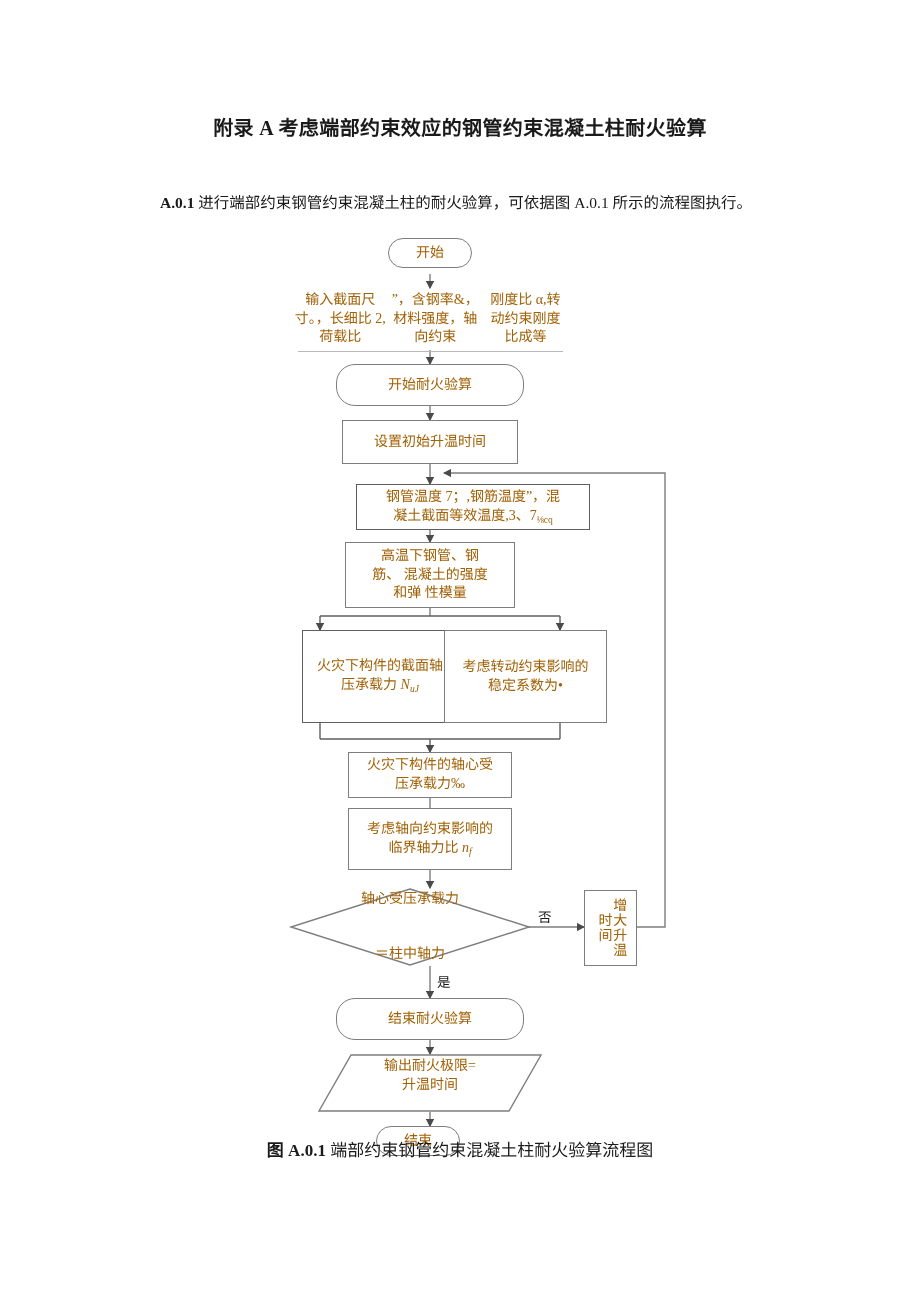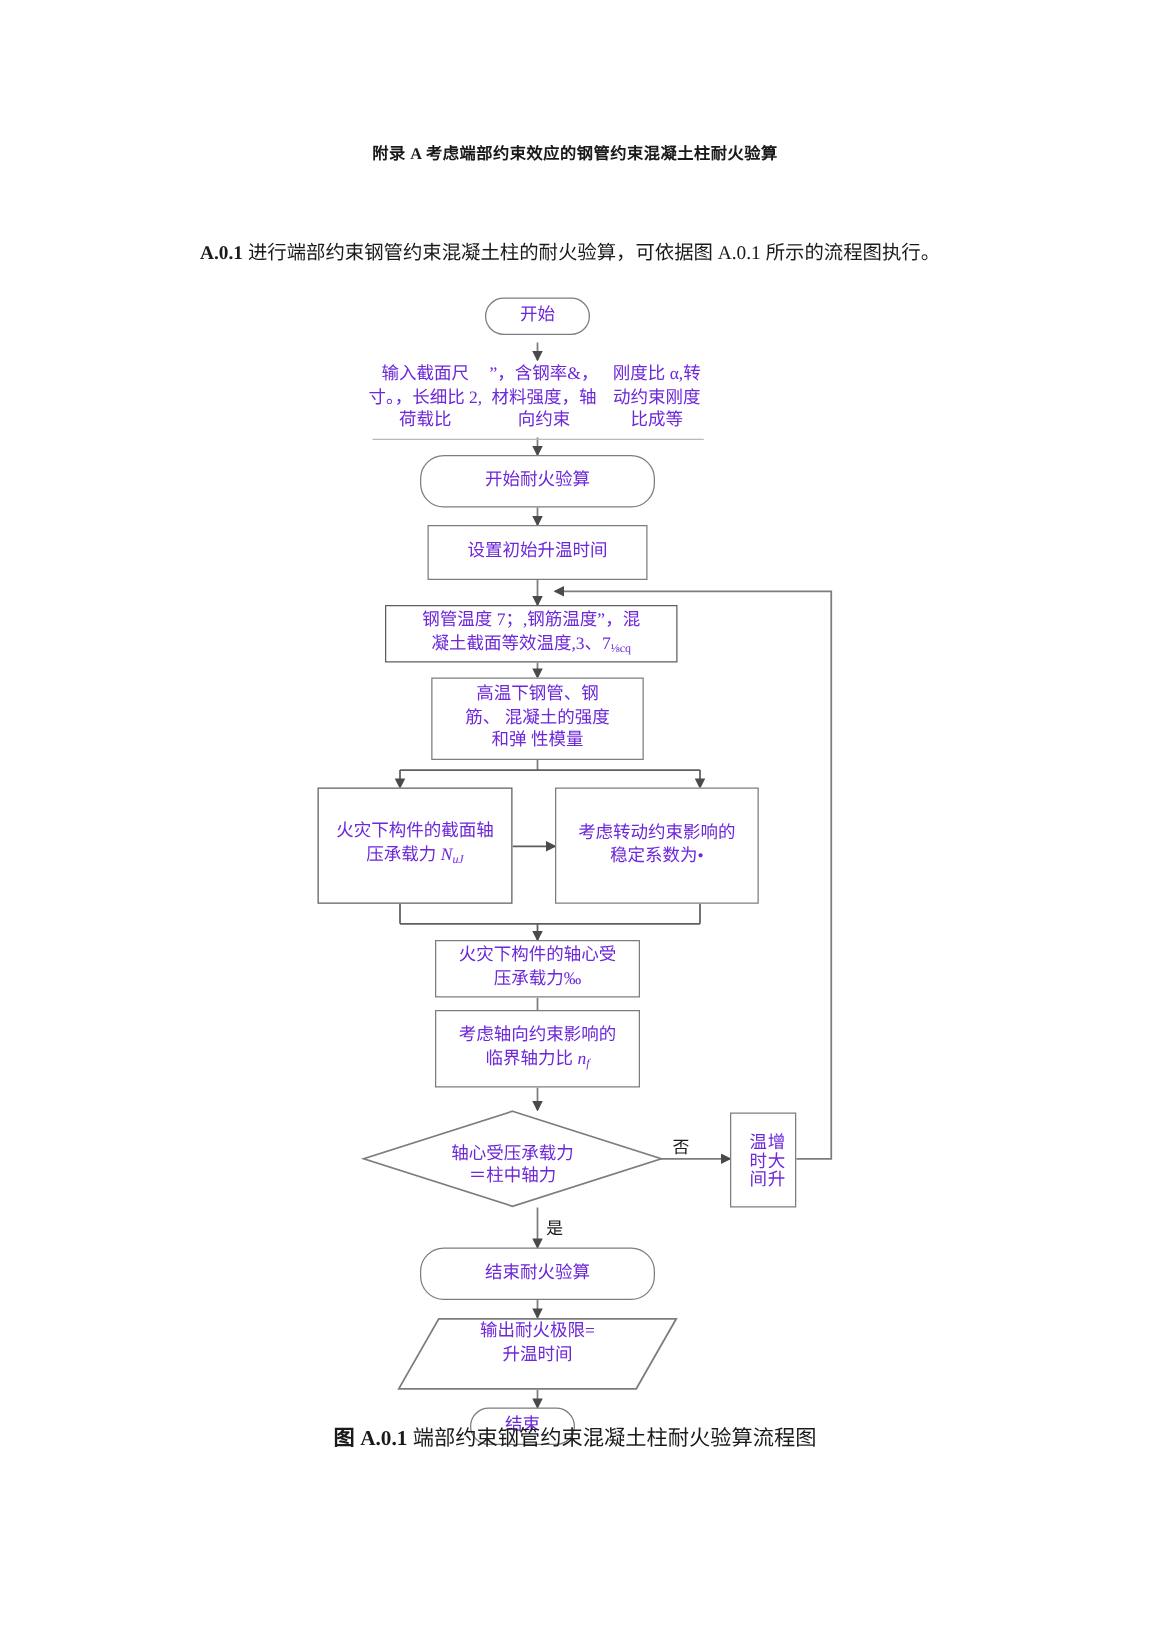--- a/index.html
+++ b/index.html
@@ -20,21 +20,21 @@
   
   .page {
     position: absolute;
     inset: 0;
   }
   .doc-title {
     position: absolute;
     left: 0; right: 0;
     top: 112px;
     text-align: center;
-    font-size: 13px;
+    font-size: 20px;
     font-weight: bold;
     letter-spacing: 0.4px;
     white-space: nowrap;
   }
   .para {
     position: absolute;
     left: 160px;
     top: 170px;
     width: 600px;
     font-size: 15.5px;
@@ -72,28 +72,28 @@
   .node {
     position: absolute;
     box-sizing: border-box;
     display: flex;
     align-items: center;
     justify-content: center;
     text-align: center;
     font-family: "Liberation Serif", "DejaVu Serif", serif;
     font-size: 14px;
     line-height: 1.34;
-    color: #6d28d9;
-    padding: 14px 6px;
+    color: #a16207;
+    padding: 2px 6px;
   }
   .box {
     border: 1.4px solid #7d7d7d;
     background: #ffffff;
   }
-  .box-dark { border-color: #5e5e5e; }
+  .box-dark { border-color: #5e5e5e; margin-left: 48px; }
   .pill {
     border: 1.4px solid #7d7d7d;
     border-radius: 19px;
     background: #ffffff;
   }
   .plain { background: transparent; }
   .italic { font-style: italic; }
   sub {
     font-size: 0.68em;
     vertical-align: -0.28em;
@@ -231,21 +231,21 @@
 
     <div class="node box" style="left:348px; top:572px; width:164px; height:62px; flex-direction:column; justify-content:center;">
       <span>考虑轴向约束影响的</span>
       <span><span>临界轴力比 </span><span class="italic">n</span><sub class="italic">f</sub></span>
     </div>
 
     <div style="position:absolute; left:290px; top:652px; width:240px; height:78px;">
       <svg viewBox="0 0 240 78" style="position:absolute; left:0; top:0; width:240px; height:78px;">
         <polygon points="120,1 239,39 120,77 1,39" fill="#ffffff" stroke="#7d7d7d" stroke-width="1.4"></polygon>
       </svg>
-      <div class="node plain" style="left:0; top:0; width:240px; height:78px; flex-direction:column; justify-content:flex-end;">
+      <div class="node plain" style="left:0; top:0; width:240px; height:78px; flex-direction:column; justify-content:space-between;">
         <span>轴心受压承载力</span>
         <span>＝柱中轴力</span>
       </div>
     </div>
 
     <div class="node box" style="left:584px; top:654px; width:53px; height:76px;">
       <span class="vtext">增大升温时间</span>
     </div>
 
     <div class="edge-label" style="left:538px; top:670px;">否</div>

